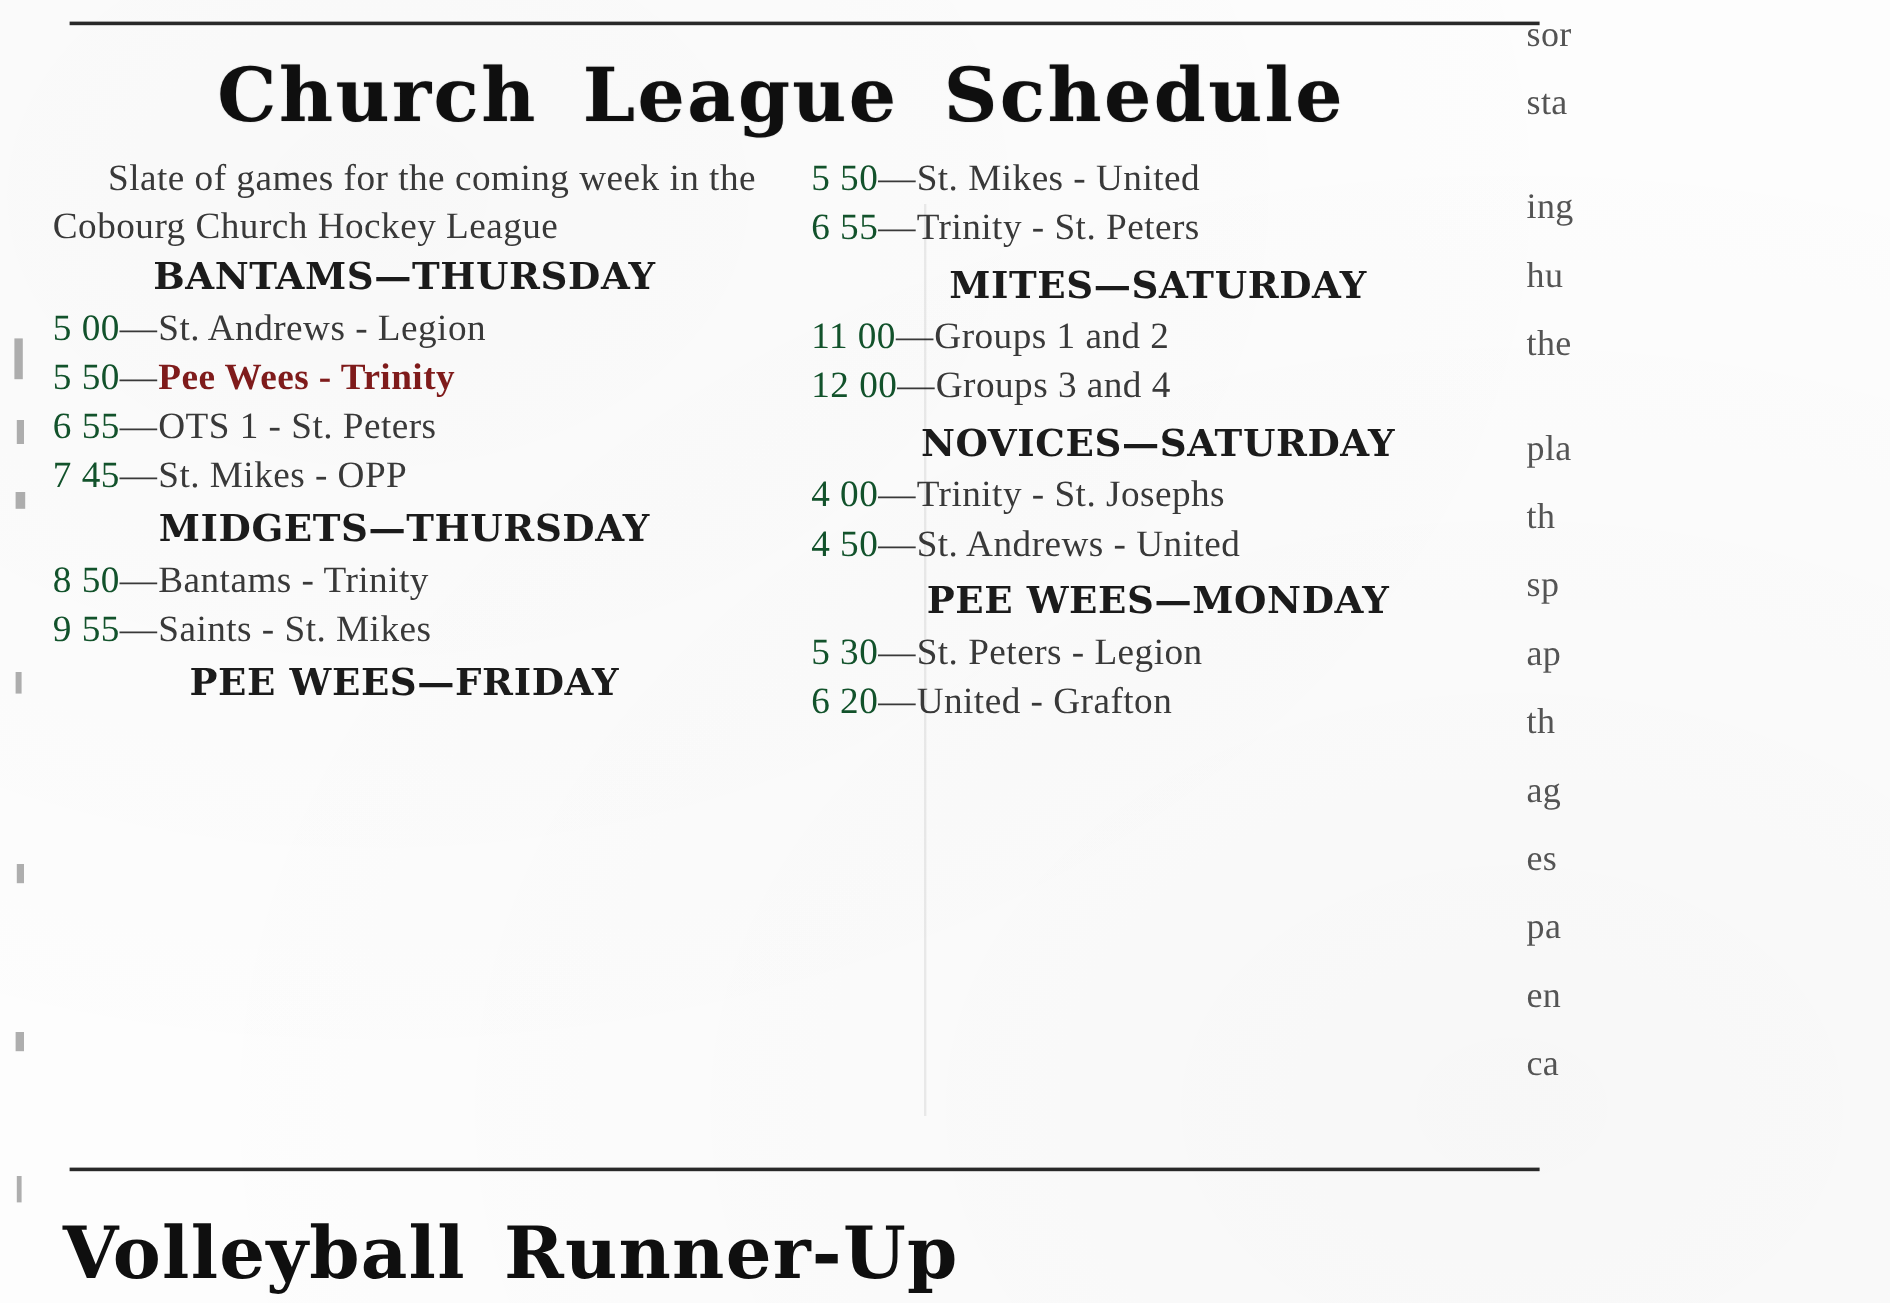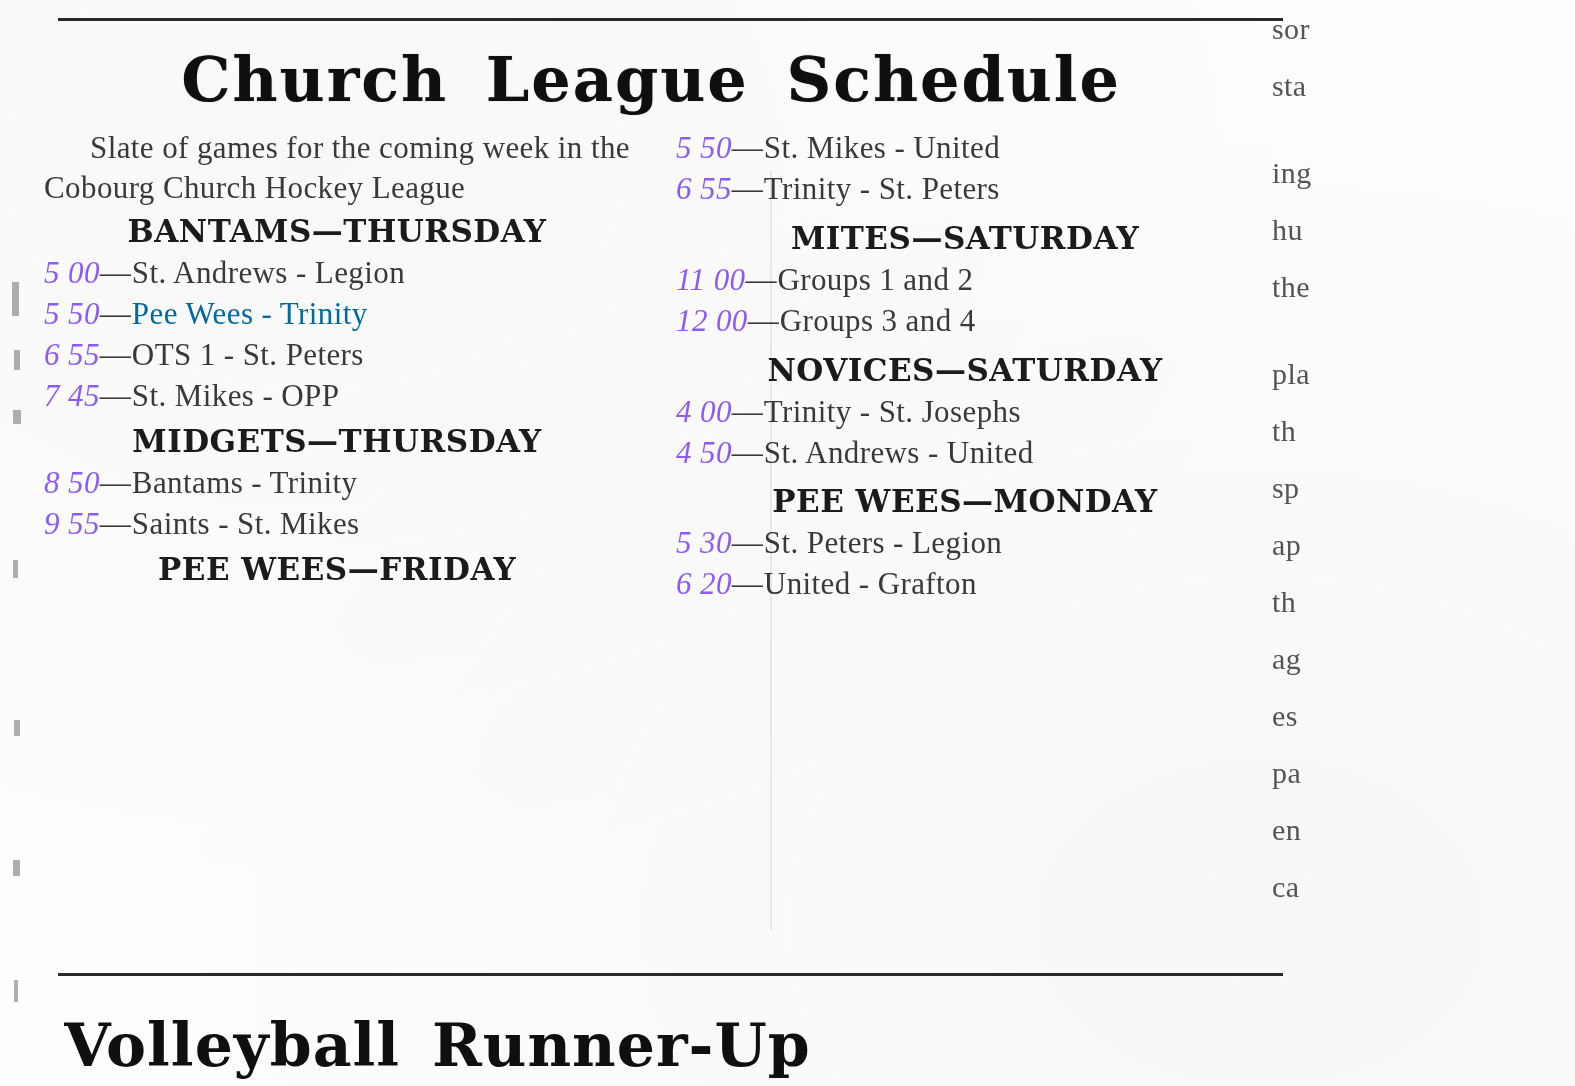--- a/index.html
+++ b/index.html
@@ -102,26 +102,25 @@
   }
 
   .game {
     font-size: 31px;
     line-height: 1.32;
     color: #3a3a3a;
     white-space: nowrap;
     letter-spacing: 0.4px;
   }
   .game .time {
-    color: #8b5cf6;
-    font-style: italic;
+    color: #14532d;
   }
   .game .dash { letter-spacing: -1px; }
   .game .teams { margin-left: 2px; }
-  .game .bold-team { font-weight: normal; color: #0369a1; }
+  .game .bold-team { font-weight: bold; color: #7f1d1d; }
 
   
   .col.right .game { padding-left: 4px; }
   .col.right .division { margin-top: 10px; }
 
   
   .neighbor {
     position: absolute;
     left: 1272px;
     top: 0;
@@ -132,21 +131,21 @@
     line-height: 1.9;
     color: #555;
     letter-spacing: 0.4px;
   }
   .neighbor .frag { white-space: nowrap; }
   .neighbor .gap { height: 30px; }
 
   
   .next-headline {
     position: absolute;
-    left: 64px;
+    left: 52px;
     top: 1010px;
     font-family: "DejaVu Serif", serif;
     font-weight: bold;
     font-size: 60px;
     letter-spacing: 1px;
     color: #111;
     word-spacing: 10px;
     white-space: nowrap;
     overflow: hidden;
     width: 1200px;

